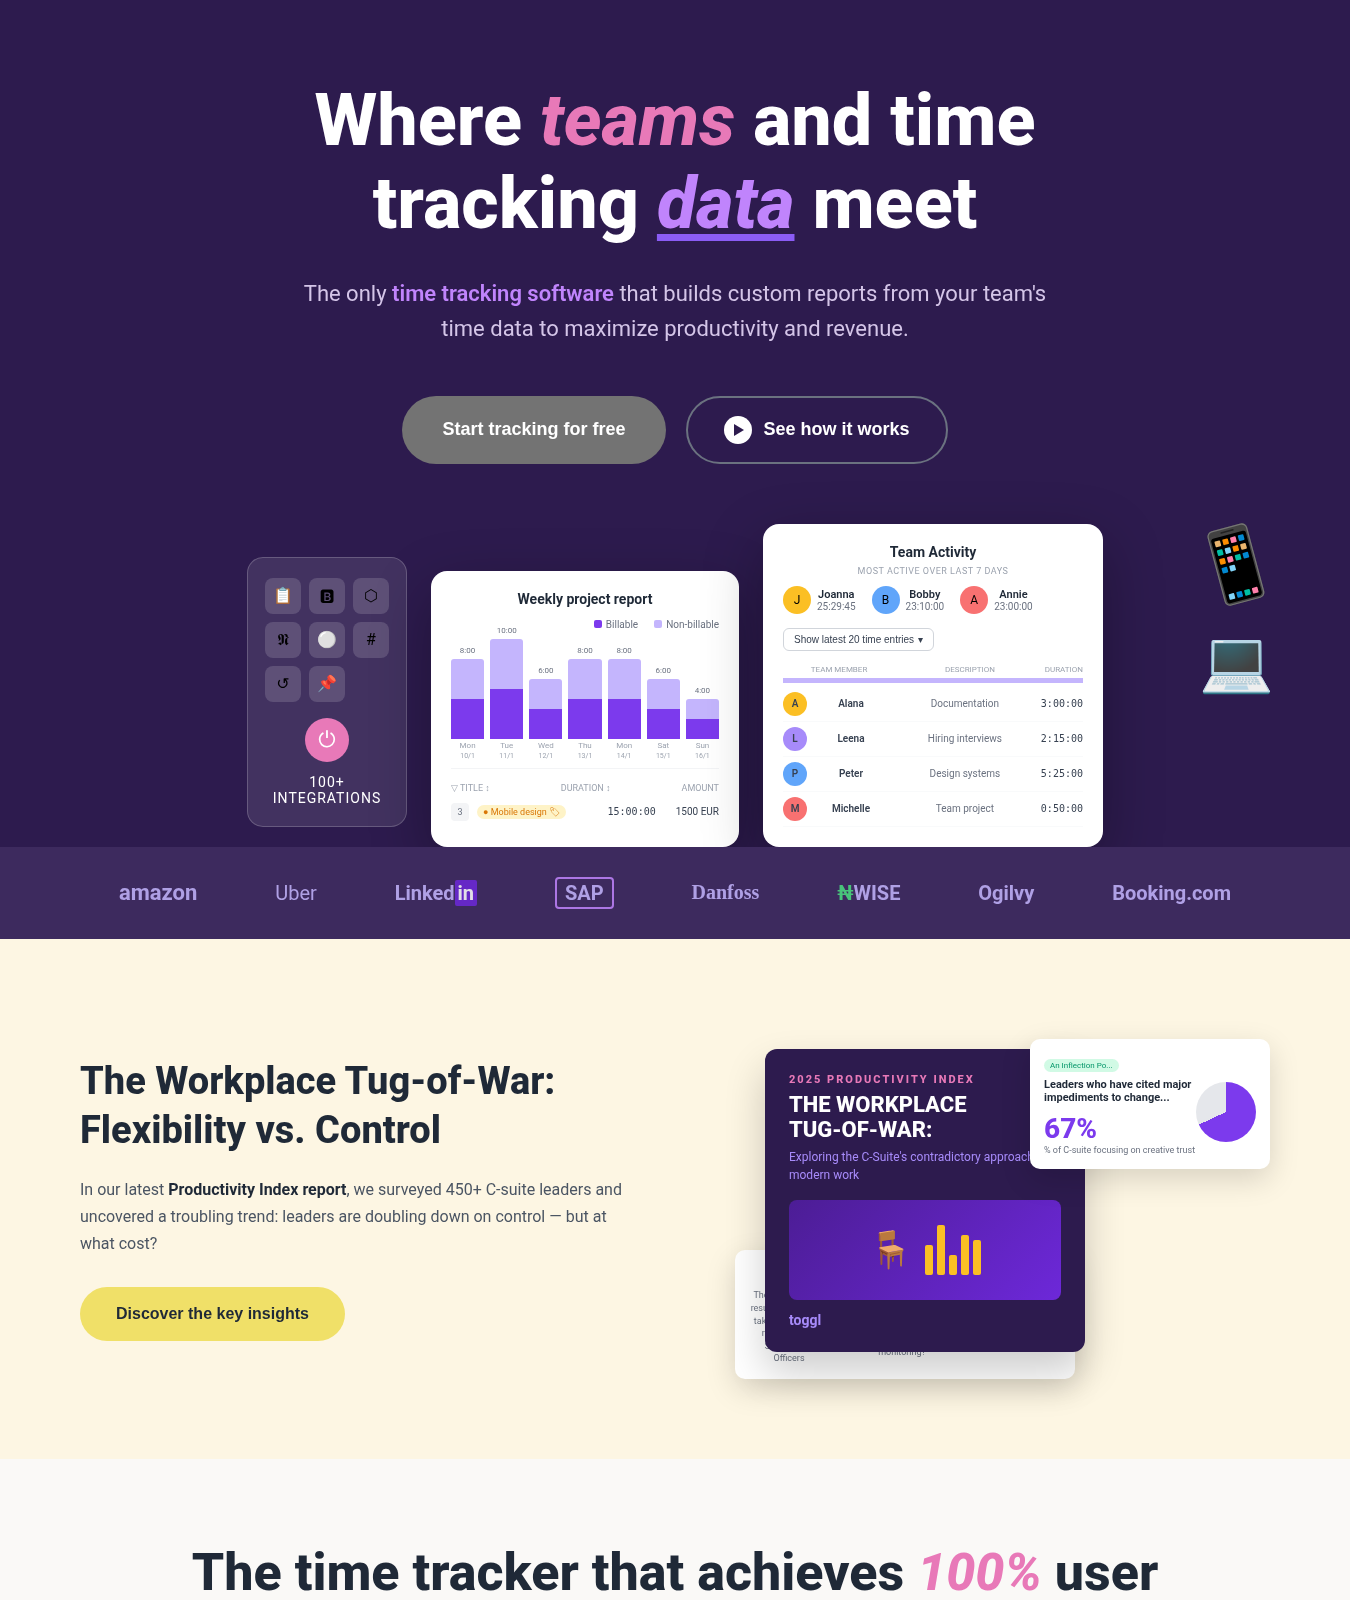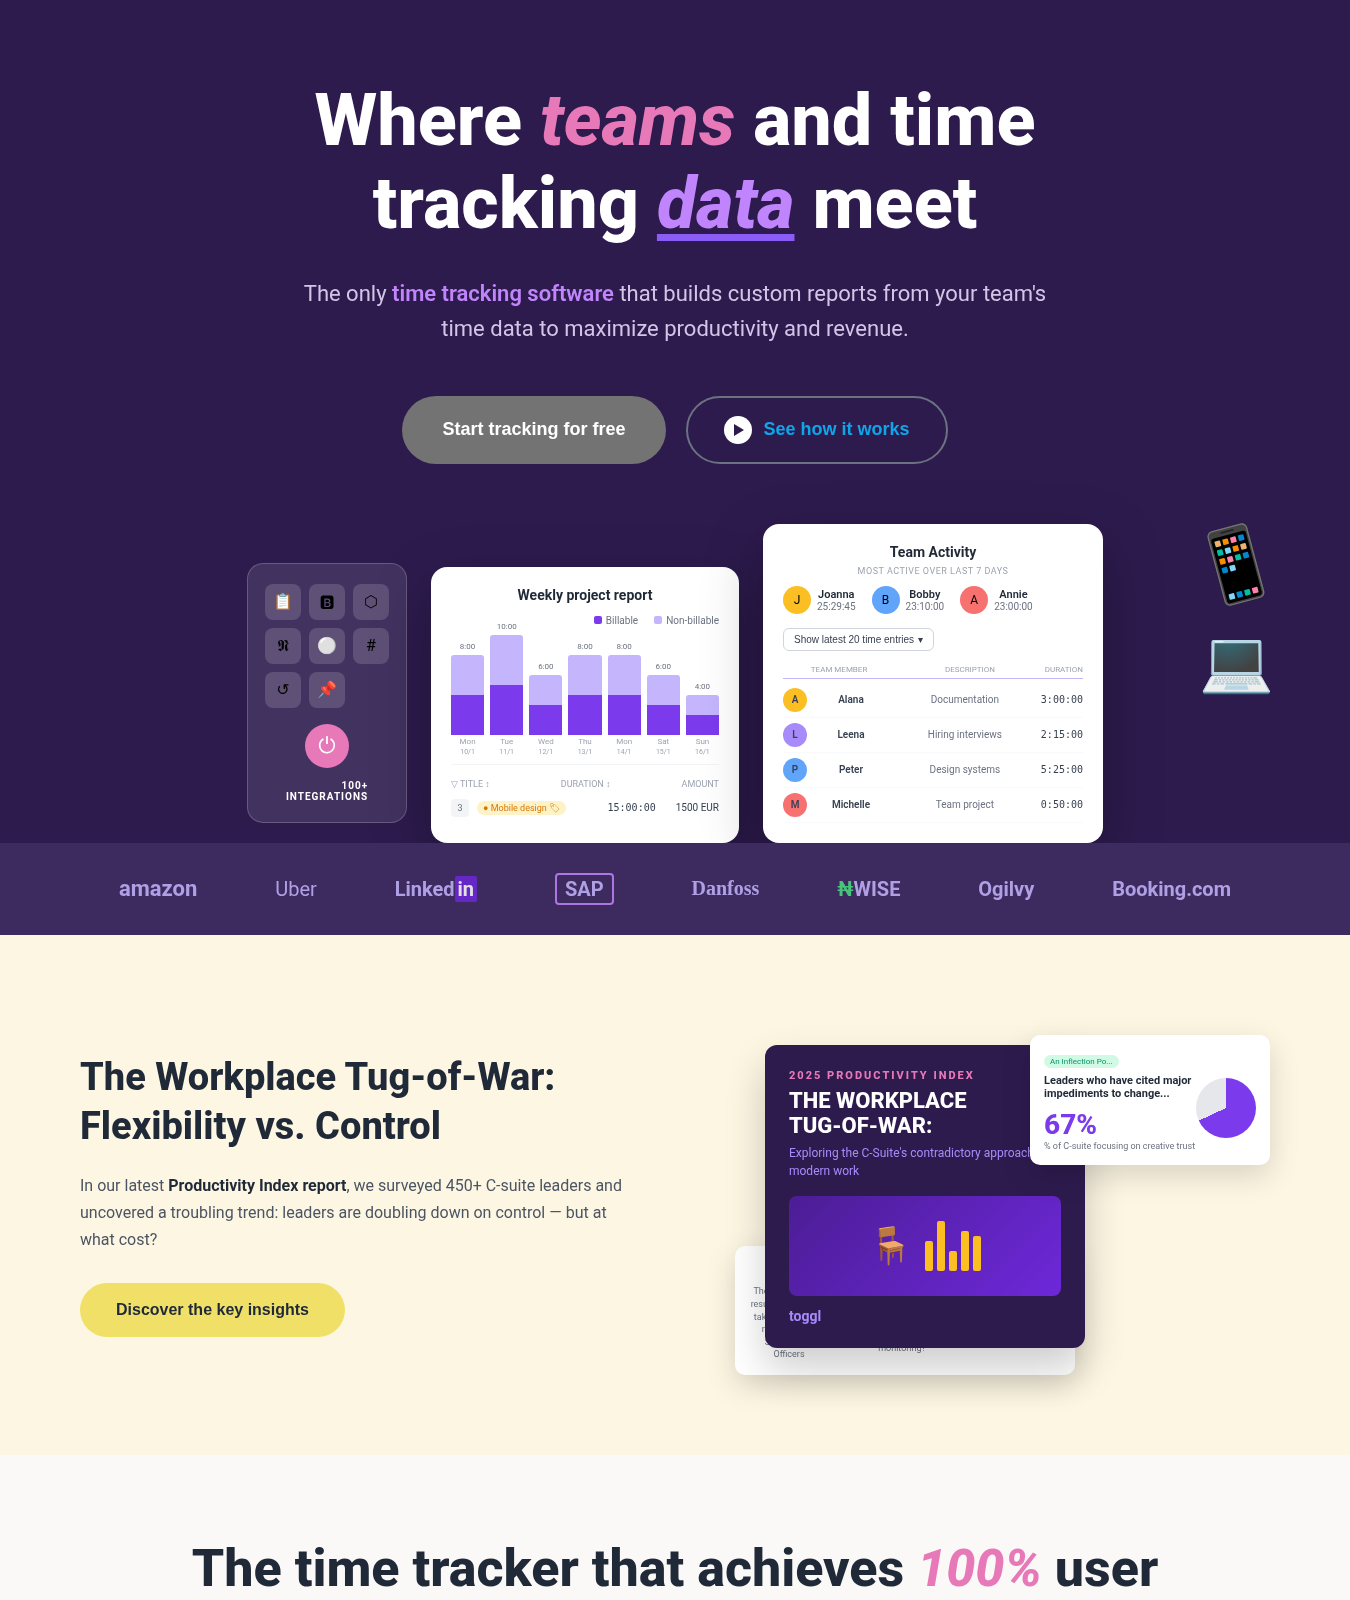--- a/index.html
+++ b/index.html
@@ -62,21 +62,21 @@
       border: none;
       padding: 20px 40px;
       border-radius: 50px;
       font-size: 18px;
       font-weight: 700;
       cursor: pointer;
     }
 
     .btn-secondary {
       background: transparent;
-      color: #0ea5e9;
+      color: #ffffff;
       border: 2px solid #6b7280;
       padding: 18px 36px;
       border-radius: 50px;
       font-size: 18px;
       font-weight: 600;
       cursor: pointer;
       display: flex;
       align-items: center;
       gap: 12px;
     }
@@ -139,23 +139,23 @@
       display: flex;
       align-items: center;
       justify-content: center;
       font-size: 22px;
       color: white;
       margin-bottom: 12px;
     }
 
     .integrations-label {
       color: white;
-      font-size: 10px;
-      font-weight: 700;
-      text-align: right;
+      font-size: 14px;
+      font-weight: 400;
+      text-align: center;
       text-transform: uppercase;
       letter-spacing: 1px;
     }
 
     .weekly-report-card {
       background: white;
       border-radius: 16px;
       padding: 20px;
       width: 308px;
       flex-shrink: 0;
@@ -355,21 +355,21 @@
       align-items: center;
       gap: 4px;
     }
     .entries-header {
       display: flex;
       justify-content: space-between;
       font-size: 8px;
       color: #9ca3af;
       text-transform: uppercase;
       padding: 4px 0;
-      border-bottom: 1px solid #c4b5fd;
+      border-bottom: 5px solid #c4b5fd;
       margin-bottom: 4px;
     }
 
     .entry-row {
       display: flex;
       align-items: center;
       padding: 5px 0;
       font-size: 10px;
       color: #374151;
       border-bottom: 1px solid #f9fafb;

